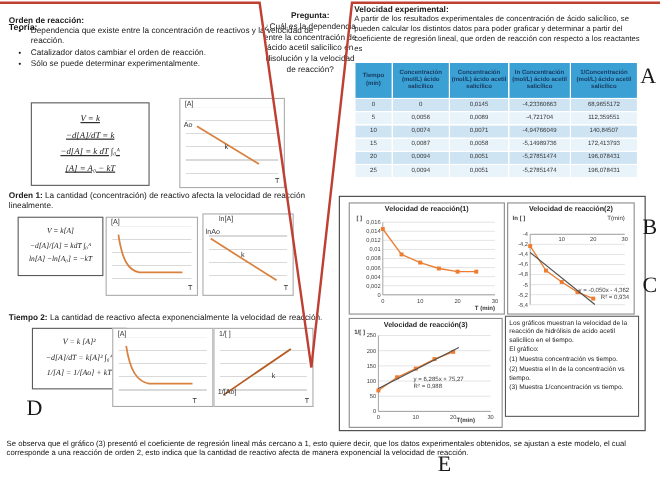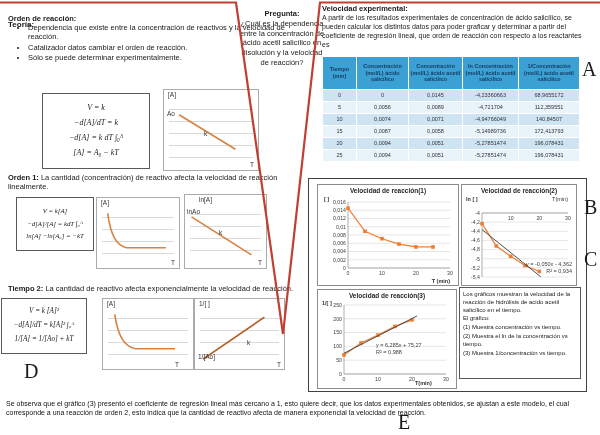--- a/index.html
+++ b/index.html
@@ -81,21 +81,21 @@
   <div class="abs t-title">Teoría:</div>
   <div class="abs t-sub">Orden de reacción:</div>
   <div class="abs t-bullets">
       <ul id="bullets">
         <li>Dependencia que existe entre la concentración de reactivos y la velocidad de reacción.</li>
         <li>Catalizador datos cambiar el orden de reacción.</li>
         <li>Sólo se puede determinar experimentalmente.</li>
       </ul>
     </div>
 
-  <div class="abs formula-box" style="left:42px;top:93px;width:106px;height:74px;font-size:8px;line-height:1.85;">
+  <div class="abs formula-box" style="left:28px;top:93px;width:106px;height:74px;font-size:8px;line-height:1.85;text-decoration:underline;">
       <div>V = k</div>
       <div>−d[A]/dT = k</div>
       <div>−d[A] = k dT ∫₀ᴬ</div>
       <div>[A] = A₀ − kT</div>
     </div>
   <div class="abs sgraph" style="left:163px;top:89px;width:94px;height:80px;">
     <div class="sgrid"></div>
     <svg viewBox="0 0 100 100" preserveAspectRatio="none">
       <path d="M16,31 L76,74" stroke="#d9823f" stroke-width="1.6" fill="none" vector-effect="non-scaling-stroke"></path>
     </svg>
@@ -130,21 +130,21 @@
     <span class="slab" style="left:14px;top:1px;">ln[A]</span>
     <span class="slab" style="left:2px;top:13px;">lnAo</span>
     <span class="slab" style="left:34px;top:34px;">k</span>
     <span class="slab" style="right:4px;bottom:2px;">T</span>
   </div>
 
   <div class="abs orden-head" style="left:8px;top:284px;width:292px;">
     <span class="b">Tiempo 2:</span>
     <span>La cantidad de reactivo afecta exponencialmente la velocidad de reacción.</span>
   </div>
-  <div class="abs formula-box" style="left:1px;top:298px;width:84px;height:54px;font-size:7.2px;line-height:1.9;justify-content:center;">
+  <div class="abs formula-box" style="left:29px;top:298px;width:84px;height:54px;font-size:7.2px;line-height:1.9;justify-content:center;">
       <div>V = k [A]²</div>
       <div>−d[A]/dT = k[A]² ∫₀ᴬ</div>
       <div>1/[A] = 1/[Ao] + kT</div>
     </div>
   <div class="abs sgraph" style="left:102px;top:298px;width:90px;height:70px;">
     <div class="sgrid"></div>
     <svg viewBox="0 0 100 100" preserveAspectRatio="none">
       <path d="M13,22 C17,55 24,68 36,71 L80,71" stroke="#d9823f" stroke-width="1.6" fill="none" vector-effect="non-scaling-stroke"></path>
     </svg>
     <span class="slab" style="left:4px;top:1px;">[A]</span>

